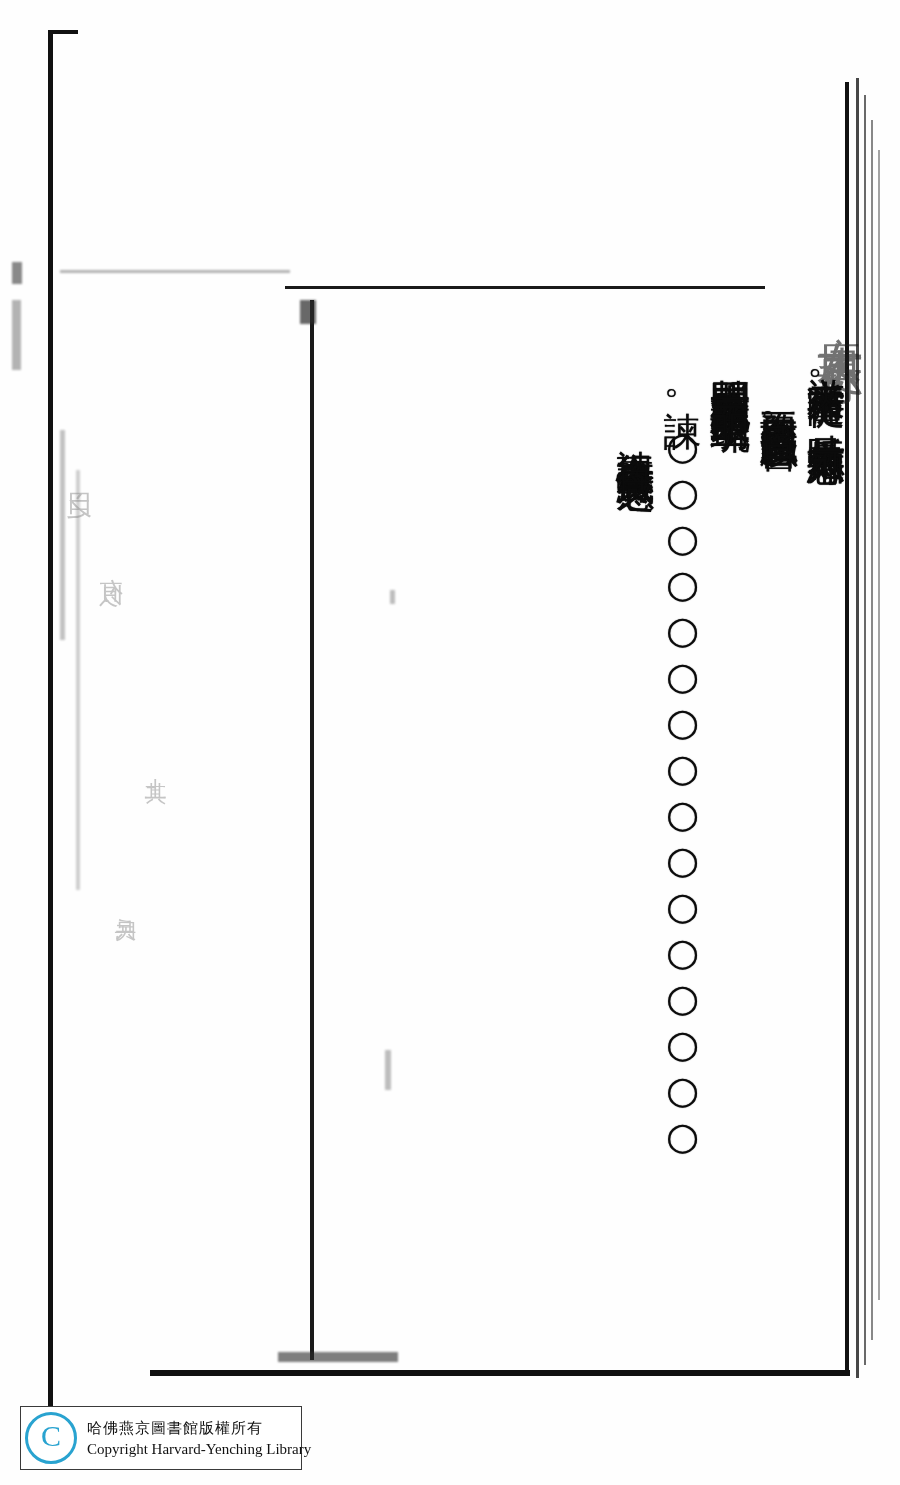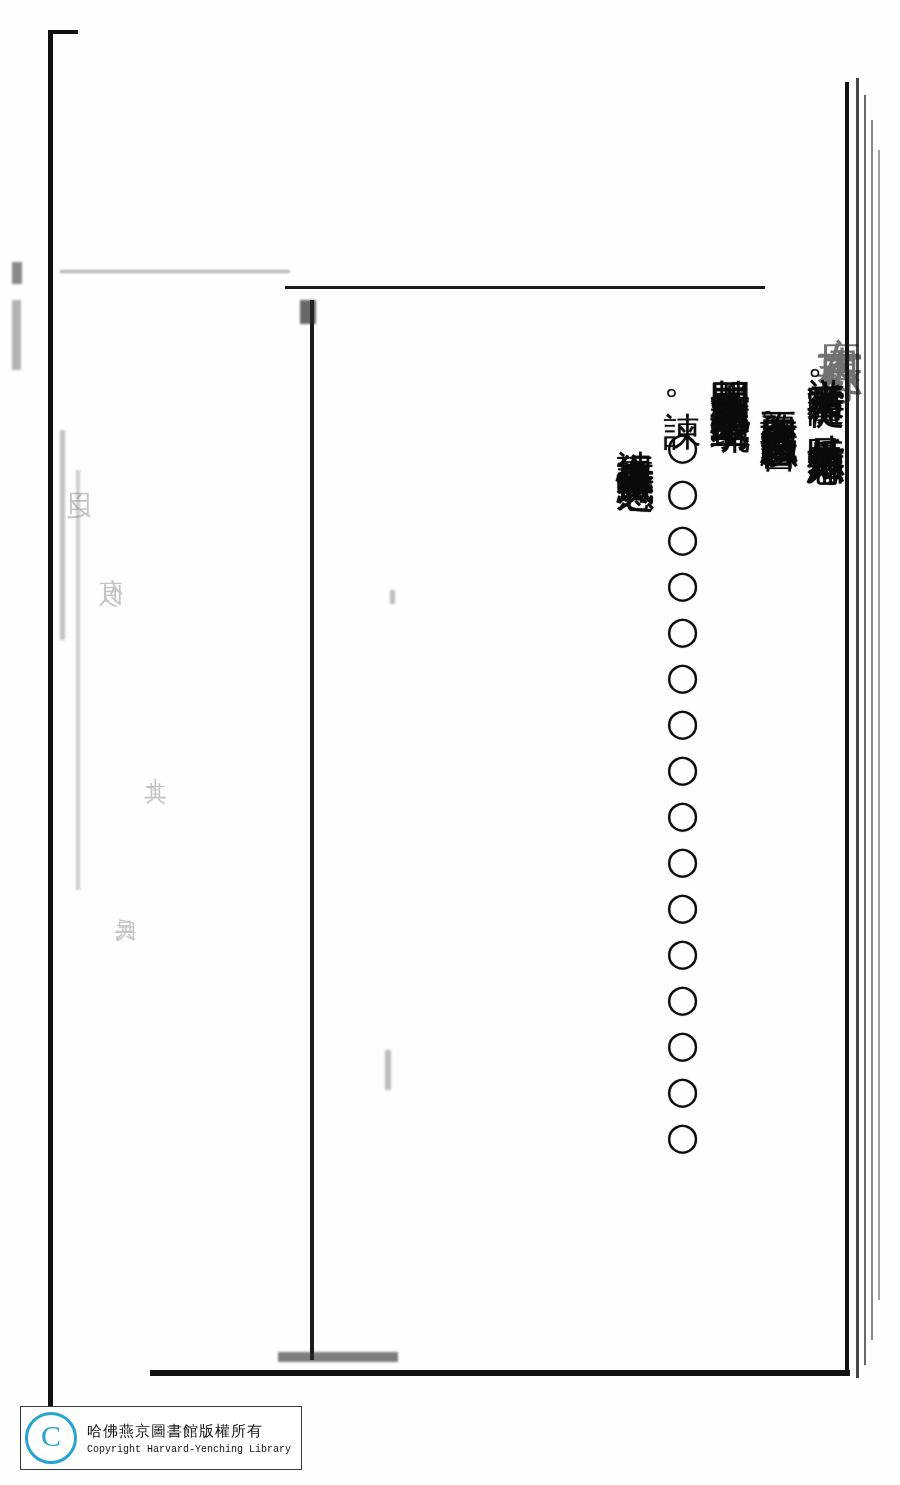--- a/index.html
+++ b/index.html
@@ -163,22 +163,22 @@
     margin-left: 10px;
   }
   .stamp-cn {
     font-family: Liberation Sans, sans-serif;
     font-size: 15px;
     color: #111;
     letter-spacing: 1px;
     white-space: nowrap;
   }
   .stamp-en {
-    font-family: Liberation Mono, monospace;
-    font-size: 10px;
+    font-family: Liberation Serif, serif;
+    font-size: 15px;
     color: #111;
     letter-spacing: 0px;
     margin-top: 3px;
     white-space: nowrap;
   }
 </style>
 </head>
 <body>
 
 <div id="page">

